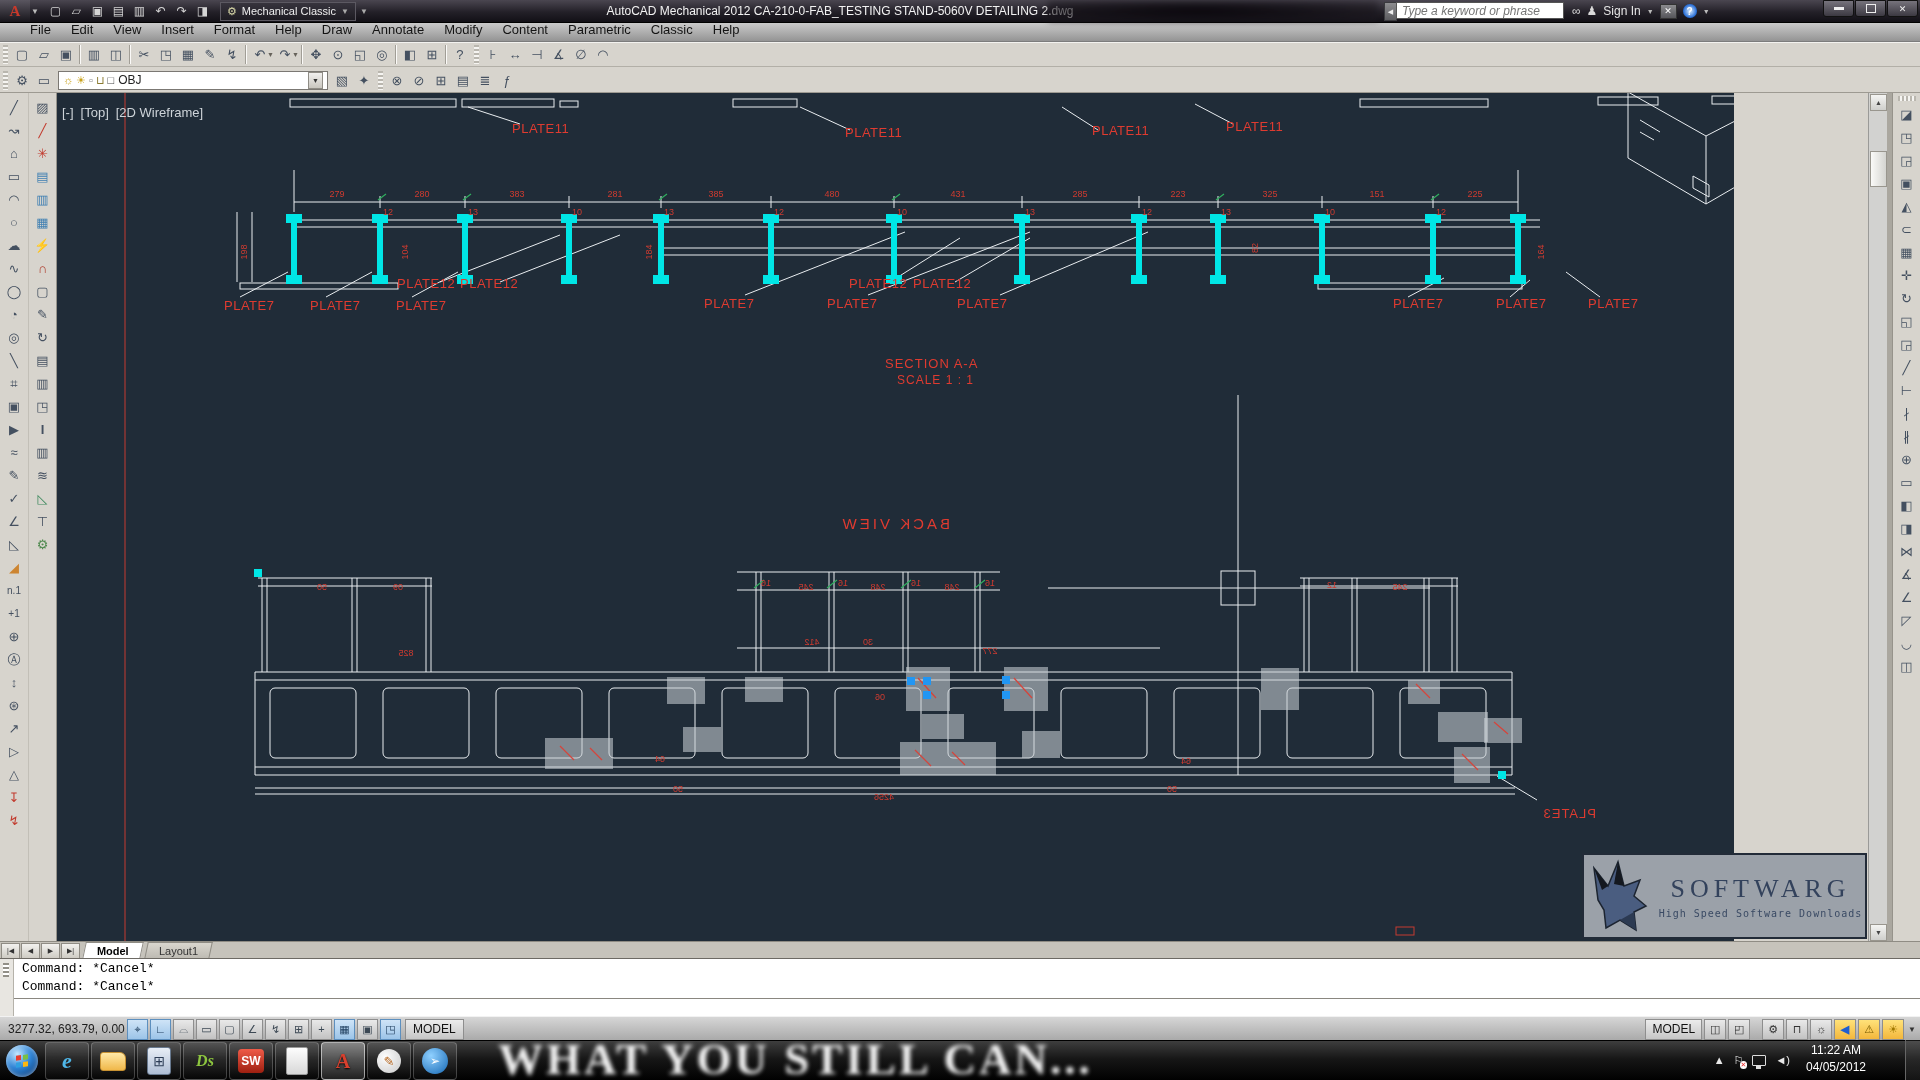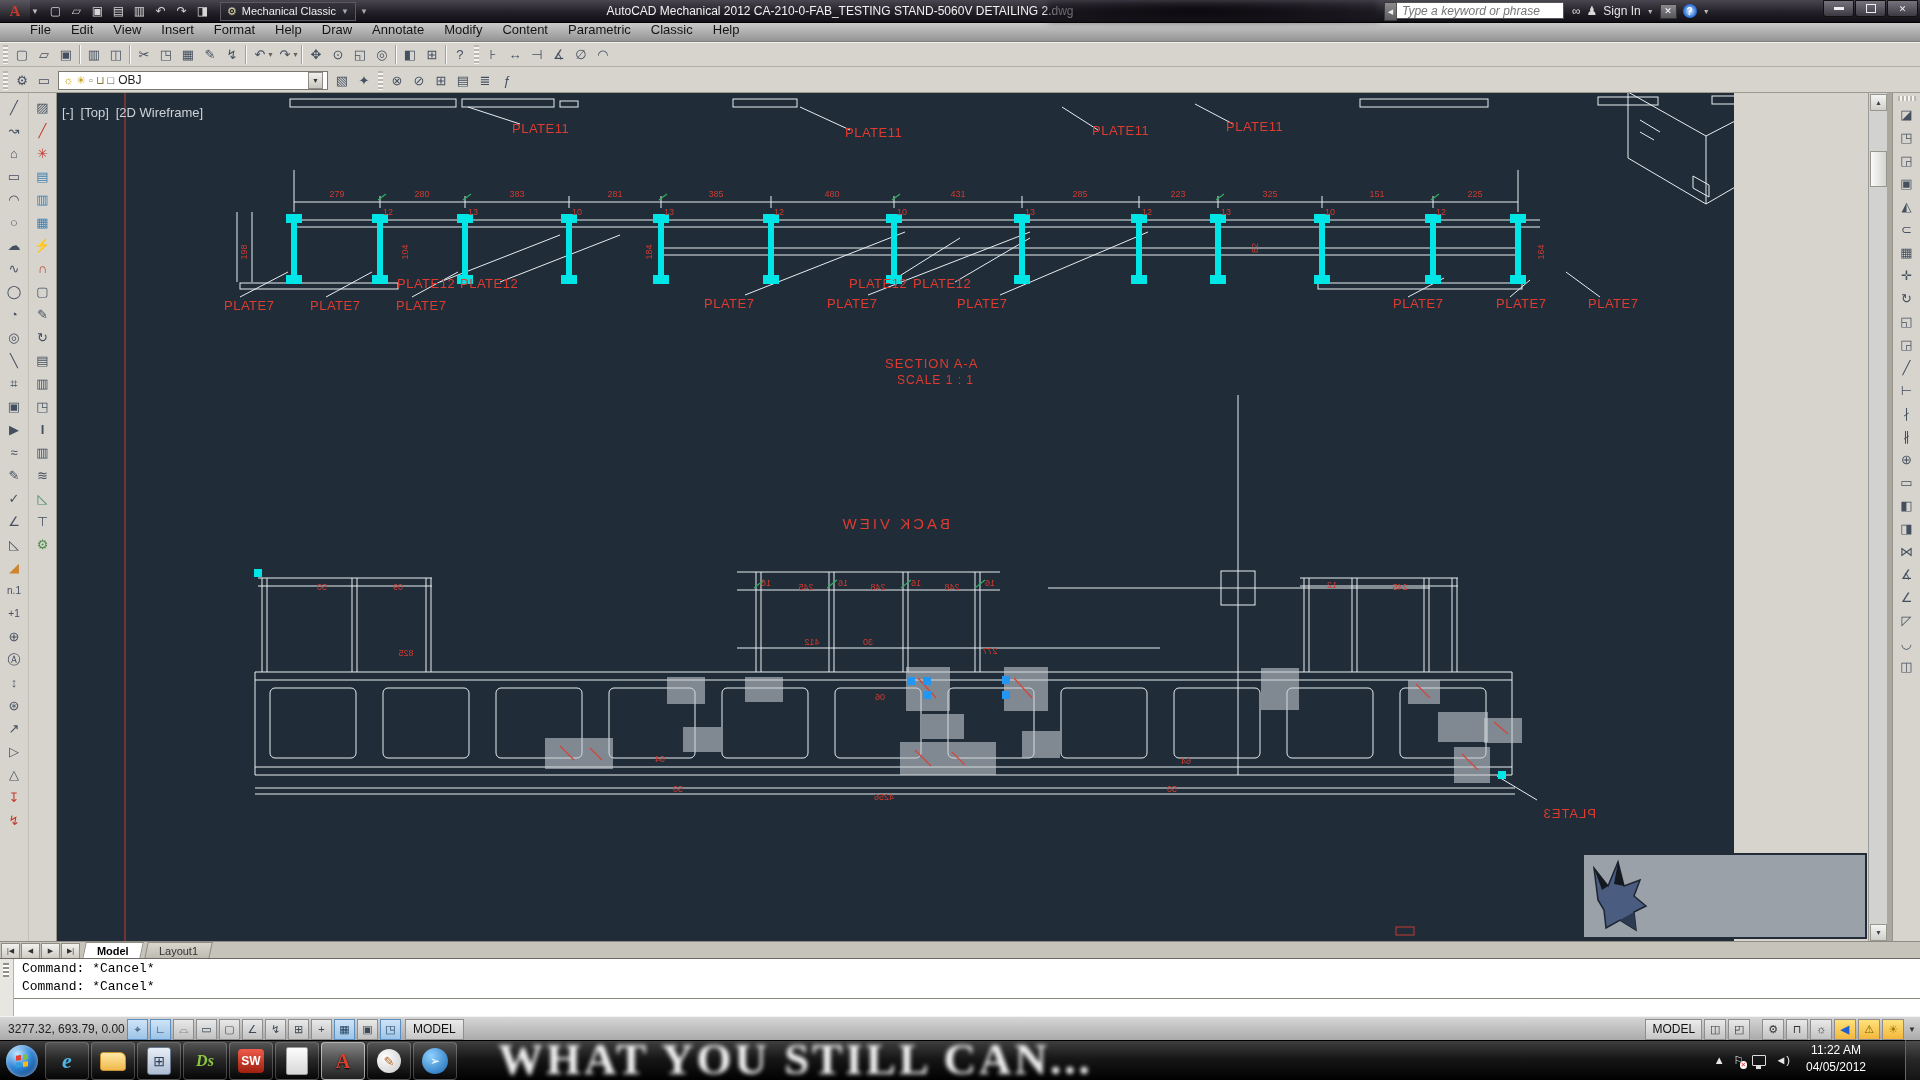--- a/index.html
+++ b/index.html
@@ -613,20 +613,24 @@
     <div class="sb-btn" style="top:831px">▼</div>
   </div>
 
   <div id="logo">
     <svg width="72" height="80" viewBox="0 0 72 80">
       <path d="M14,44 L10,12 L24,30 L34,6 L40,30 L56,24 L50,40 L62,50 L50,56 L52,74 L36,64 L22,72 L20,54 Z" fill="#4a5d80" stroke="#1c2430" stroke-width="1.5"></path>
       <path d="M10,12 L24,30 L18,34 Z" fill="#14181f"></path>
       <path d="M34,6 L40,30 L30,28 Z" fill="#14181f"></path>
       <path d="M36,64 L52,74 L50,56 Z" fill="#2c3a52"></path>
     </svg>
+    <div id="logo-text">
+      <div id="logo-title">SOFTWARG</div>
+      <div id="logo-sub">High Speed Software Downloads</div>
+    </div>
   </div>
 
   <div id="tabstrip">
     <span style="display:flex">
 
     <span class="tnav">|◀</span>
         <span class="tnav">◀</span>
         <span class="tnav">▶</span>
         <span class="tnav">▶|</span>
       </span>

